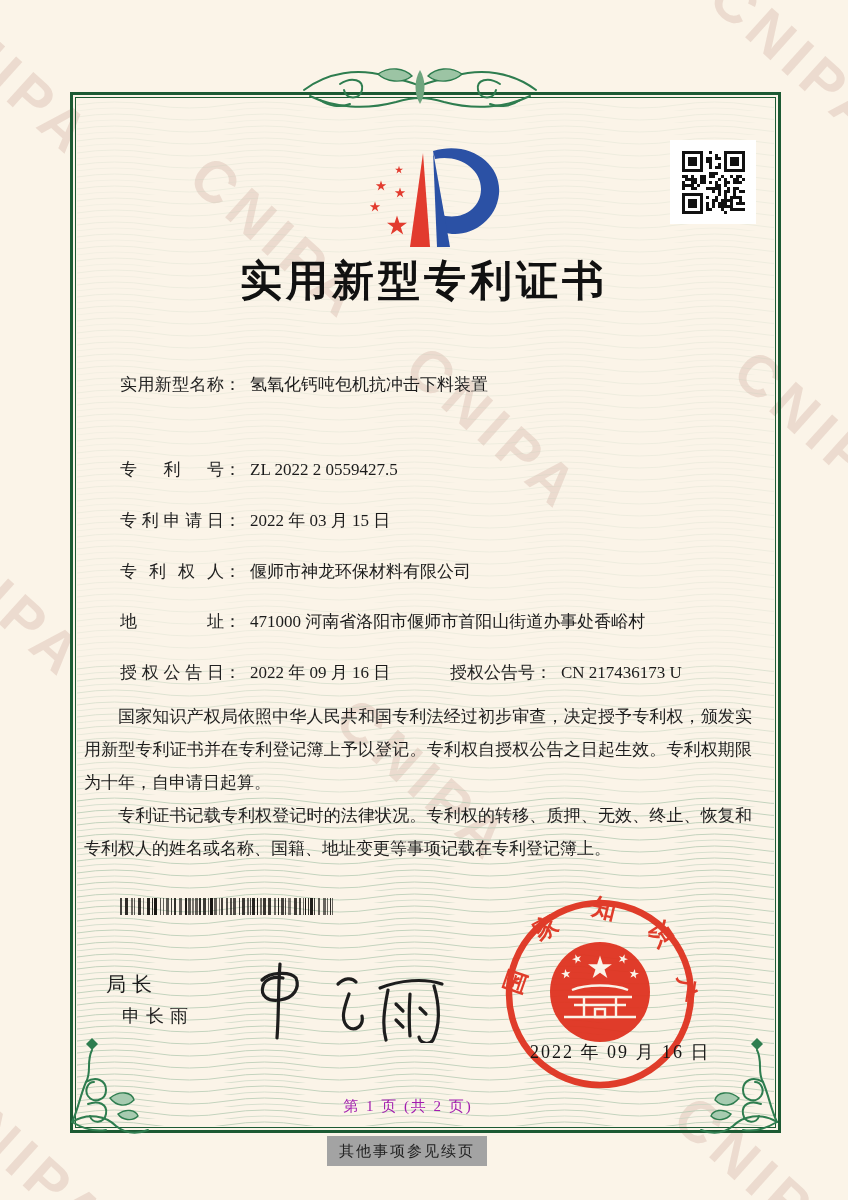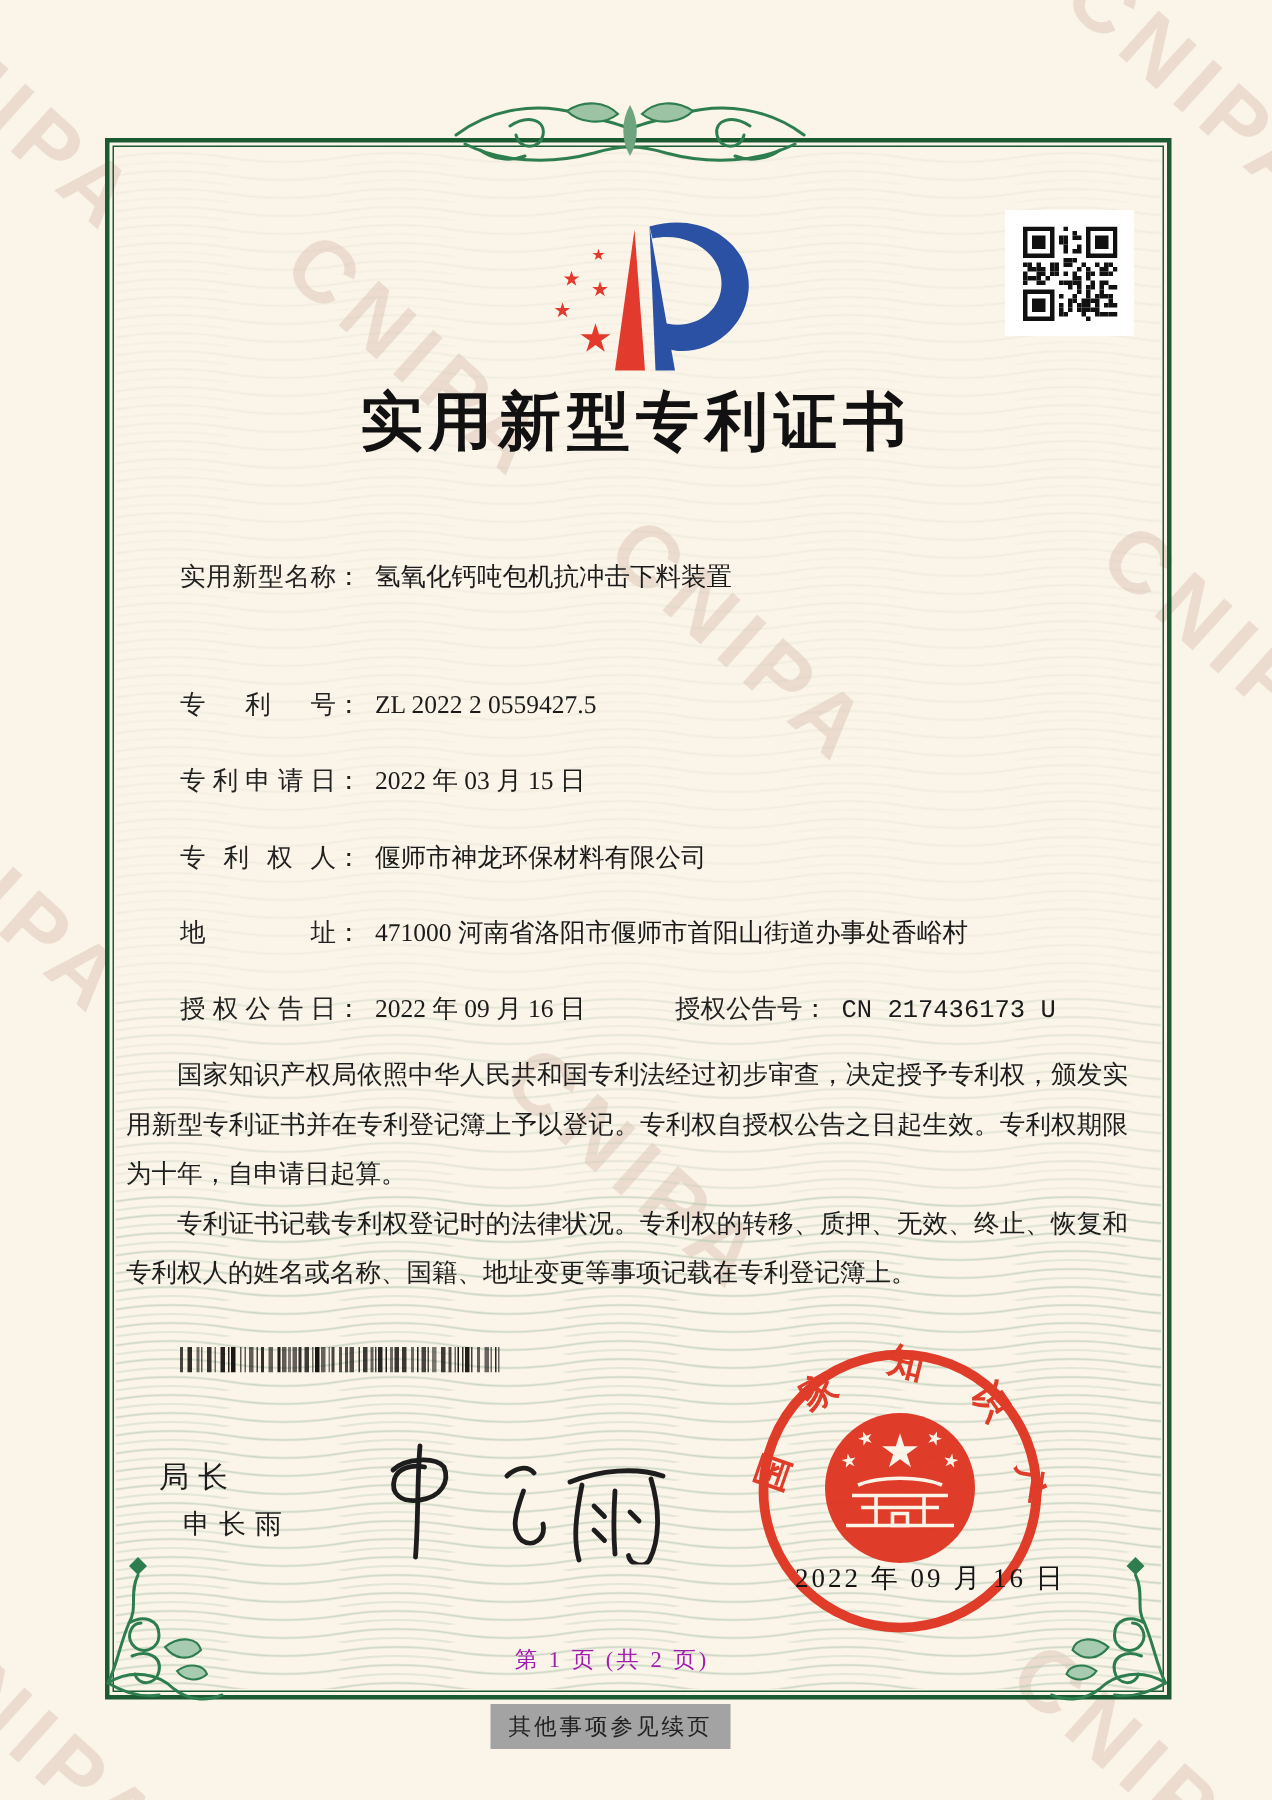--- a/index.html
+++ b/index.html
@@ -28,21 +28,21 @@
   .logo{ position:absolute; left:355px; top:142px; }
   .qr-box{ position:absolute; left:670px; top:140px; width:86px; height:84px; background:#fff;
            display:flex; align-items:center; justify-content:center; }
   .title{ position:absolute; left:0; top:253px; width:848px; text-align:center;
           font-size:42px; font-weight:bold; letter-spacing:4px; color:#111; }
   .row{ position:absolute; left:120px; font-size:17px; white-space:nowrap; }
   .row .lab{ display:inline-block; width:104px; text-align:justify; text-align-last:justify;
              vertical-align:bottom; color:#222; }
   .row .col{ color:#222; }
   .row .val{ margin-left:9px; color:#1b1b1b; }
-  .row .grant2{ position:absolute; left:330px; top:0; white-space:nowrap;font-family:Liberation Mono, monospace; }
+  .row .grant2{ position:absolute; left:330px; top:0; white-space:nowrap; }
   .row .lab2{ display:inline-block; color:#222; }
   .body-text{ position:absolute; left:84px; top:700px; width:668px;
               font-size:17px; line-height:33px; text-align:justify; color:#1d1d1d; }
   .body-text p{ margin:0; text-indent:2em; }
   .barcode{ position:absolute; left:120px; top:898px; }
   .dir-title{ position:absolute; left:106px; top:971px; font-size:20px; letter-spacing:6px; }
   .dir-name{ position:absolute; left:122px; top:1004px; font-size:18px; letter-spacing:6px; }
   .signature{ position:absolute; left:252px; top:958px; }
   .seal{ position:absolute; left:500px; top:894px; opacity:0.95; }
   .seal-date{ position:absolute; left:530px; top:1040px; font-size:18px; letter-spacing:2px;

